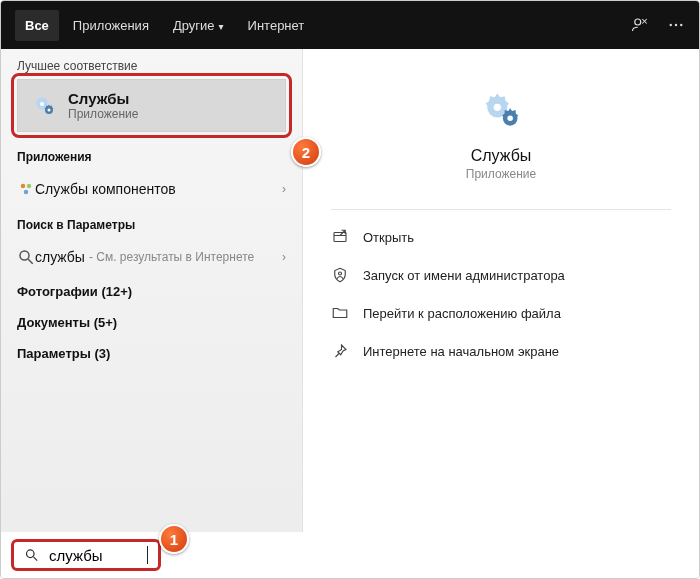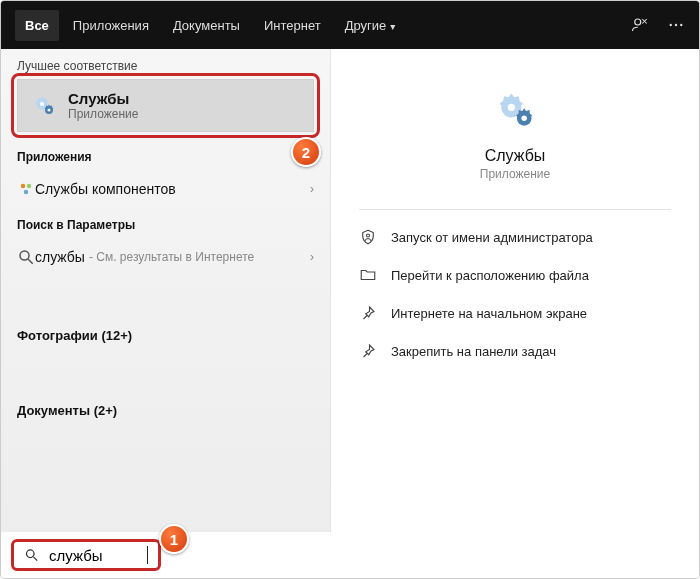--- a/index.html
+++ b/index.html
@@ -10,42 +10,42 @@
   .topbar { background: #121212; height: 48px; display: flex; align-items: center; padding: 16px 14px; }
   .tabs { display: flex; align-items: center; gap: 4px; }
   .tab { color: #ddd; font-size: 13px; padding: 8px 10px; cursor: pointer; border-radius: 2px; }
   .tab.active { background: #2b2b2b; color: #fff; font-weight: 600; }
   .tab .chev { margin-left: 4px; font-size: 10px; }
   .topbar-right { margin-left: auto; display: flex; align-items: center; gap: 18px; }
   .top-icon { color: #ddd; width: 18px; height: 18px; cursor: pointer; }
 
   
   .body { display: flex; height: calc(100% - 48px - 46px); }
-  .col-left { width: 330px; border-right: 1px solid #e3e3e3; background: linear-gradient(#f6f6f6, #ededed); overflow: hidden; }
+  .col-left { width: 302px; border-right: 1px solid #e3e3e3; background: linear-gradient(#f6f6f6, #ededed); overflow: hidden; }
   .col-right { flex: 1; background: #fff; }
 
   .section-label { font-size: 12px; color: #444; padding: 10px 16px 6px; background: transparent; }
 
   .best-match { position: relative; margin: 0 16px 8px; }
   .best-match-outline { position: absolute; inset: -6px; border: 3px solid #c62828; border-radius: 8px; pointer-events: none; }
   .best-row { background: #d9d9d9; padding: 10px 14px; display: flex; align-items: center; gap: 12px; cursor: pointer; border: 1px solid #cfcfcf; }
   .gear-icon { width: 24px; height: 24px; flex: 0 0 24px; }
   .best-text .title { font-size: 15px; color: #111; font-weight: 600; }
   .best-text .sub { font-size: 12px; color: #666; }
 
   .callout { position: absolute; width: 30px; height: 30px; border-radius: 50%; background: radial-gradient(circle at 35% 30%, #ff7a3a, #d13c0f); color: #fff; font-weight: 700; font-size: 15px; display: flex; align-items: center; justify-content: center; border: 2px solid #fff; box-shadow: 0 1px 3px rgba(0,0,0,.4); pointer-events: none; }
   .callout.c2 { top: 136px; left: 290px; }
   .callout.c1 { bottom: 24px; left: 158px; }
 
   .plain-row { padding: 10px 16px; display: flex; align-items: center; font-size: 14px; color: #111; cursor: pointer; }
   .plain-row .sub { font-size: 12px; color: #888; margin-left: 4px; }
   .plain-row .chev { margin-left: auto; color: #888; font-size: 12px; }
   .small-icon { width: 18px; height: 18px; flex: 0 0 18px; }
 
-  .count-row { padding: 8px 16px; font-size: 13px; color: #111; font-weight: 600; margin-top: 44px; }
+  .count-row { padding: 8px 16px; font-size: 13px; color: #111; font-weight: 600; }
 
   
   .detail-head { display: flex; flex-direction: column; align-items: center; padding: 40px 0 28px; }
   .detail-head .big-icon { width: 44px; height: 44px; margin-bottom: 14px; }
   .detail-head .title { font-size: 16px; color: #111; }
   .detail-head .sub { font-size: 12px; color: #888; margin-top: 2px; }
   .divider { height: 1px; background: #e4e4e4; margin: 0 28px; }
   .actions { padding: 8px 18px; }
   .action { display: flex; align-items: center; gap: 14px; padding: 10px 10px; font-size: 13px; color: #222; cursor: pointer; }
   .action svg { width: 18px; height: 18px; flex: 0 0 18px; stroke: #444; fill: none; stroke-width: 1.5; }
@@ -63,23 +63,22 @@
 </style>
 </head>
 <body>
 
 <div class="frame">
 
   <div class="topbar">
     <div class="tabs">
       <div class="tab active">Все</div>
       <div class="tab">Приложения</div>
-      <div class="tab">Документы</div>
+      <div class="tab"><span>Другие</span><span class="chev">▾</span></div>
       <div class="tab">Интернет</div>
-      <div class="tab"><span>Другие</span><span class="chev">▾</span></div>
     </div>
     <div class="topbar-right">
       <svg class="top-icon" viewBox="0 0 24 24" fill="none" stroke="#ddd" stroke-width="1.6">
           <circle cx="9" cy="8" r="4"></circle>
           <path d="M2 20c0-3 3-5 7-5"></path>
           <path d="M15 4l6 6M21 4l-6 6" stroke-width="1.4"></path>
         </svg>
       <svg class="top-icon" viewBox="0 0 24 24" fill="#ddd">
           <circle cx="5" cy="12" r="1.6"></circle>
           <circle cx="12" cy="12" r="1.6"></circle>
@@ -126,63 +125,66 @@
         <svg class="small-icon" viewBox="0 0 24 24" fill="none" stroke="#555" stroke-width="2">
             <circle cx="10" cy="10" r="6"></circle>
             <line x1="15" y1="15" x2="21" y2="21"></line>
           </svg>
         <span>службы</span>
         <span class="sub"> - См. результаты в Интернете</span>
         <span class="chev">›</span>
       </div>
 
       <div class="count-row">Фотографии (12+)</div>
-      <div class="count-row">Документы (2+)</div>
+      <div class="count-row">Документы (5+)</div>
+      <div class="count-row">Параметры (3)</div>
     </div>
 
     <div class="col-right">
       <div class="detail-head">
         <svg class="big-icon gear-svg" viewBox="0 0 48 48">
           <circle class="g1" cx="20" cy="20" r="11"></circle>
           <path class="g1" d="M20 5l3 4 5-1 1 5 4 3-4 3-1 5-5-1-3 4-3-4-5 1-1-5-4-3 4-3 1-5 5 1z"></path>
           <circle fill="#fff" cx="20" cy="20" r="4"></circle>
           <circle class="g2" cx="34" cy="32" r="8"></circle>
           <path class="g2" d="M34 21l2 3 4-1 0 4 3 2-3 2 0 4-4-1-2 3-2-3-4 1 0-4-3-2 3-2 0-4 4 1z"></path>
           <circle fill="#fff" cx="34" cy="32" r="3"></circle>
         </svg>
         <div class="title">Службы</div>
         <div class="sub">Приложение</div>
       </div>
       <div class="divider"></div>
       <div class="actions">
         <div class="action">
           <svg viewBox="0 0 24 24">
+              <rect x="4" y="6" width="16" height="12" rx="1"></rect>
+              <path d="M4 10h16"></path>
+              <path d="M14 3l5 0 0 5M19 3l-7 7"></path>
+            </svg>
+          <span>Открыть</span>
+        </div>
+        <div class="action">
+          <svg viewBox="0 0 24 24">
               <path d="M12 3l7 3v5c0 5-3 8-7 10-4-2-7-5-7-10V6z"></path>
               <circle cx="12" cy="10" r="2"></circle>
               <path d="M8 17c1-2 3-3 4-3s3 1 4 3"></path>
             </svg>
           <span>Запуск от имени администратора</span>
         </div>
         <div class="action">
           <svg viewBox="0 0 24 24">
               <path d="M3 6h6l2 2h10v10H3z"></path>
             </svg>
           <span>Перейти к расположению файла</span>
         </div>
         <div class="action">
           <svg viewBox="0 0 24 24">
               <path d="M14 4l6 6-4 2-3 5-2-2-5 5 5-5-2-2 5-3z"></path>
             </svg>
           <span>Интернете на начальном экране</span>
-        </div>
-        <div class="action">
-          <svg viewBox="0 0 24 24">
-              <path d="M14 4l6 6-4 2-3 5-2-2-5 5 5-5-2-2 5-3z"></path>
-            </svg>
-          <span>Закрепить на панели задач</span>
         </div>
       </div>
     </div>
   </div>
 
   <div class="searchbar">
     <div class="search-wrap">
       <svg viewBox="0 0 24 24" fill="none" stroke="#333" stroke-width="2">
           <circle cx="10" cy="10" r="6"></circle>
           <line x1="15" y1="15" x2="21" y2="21"></line>

